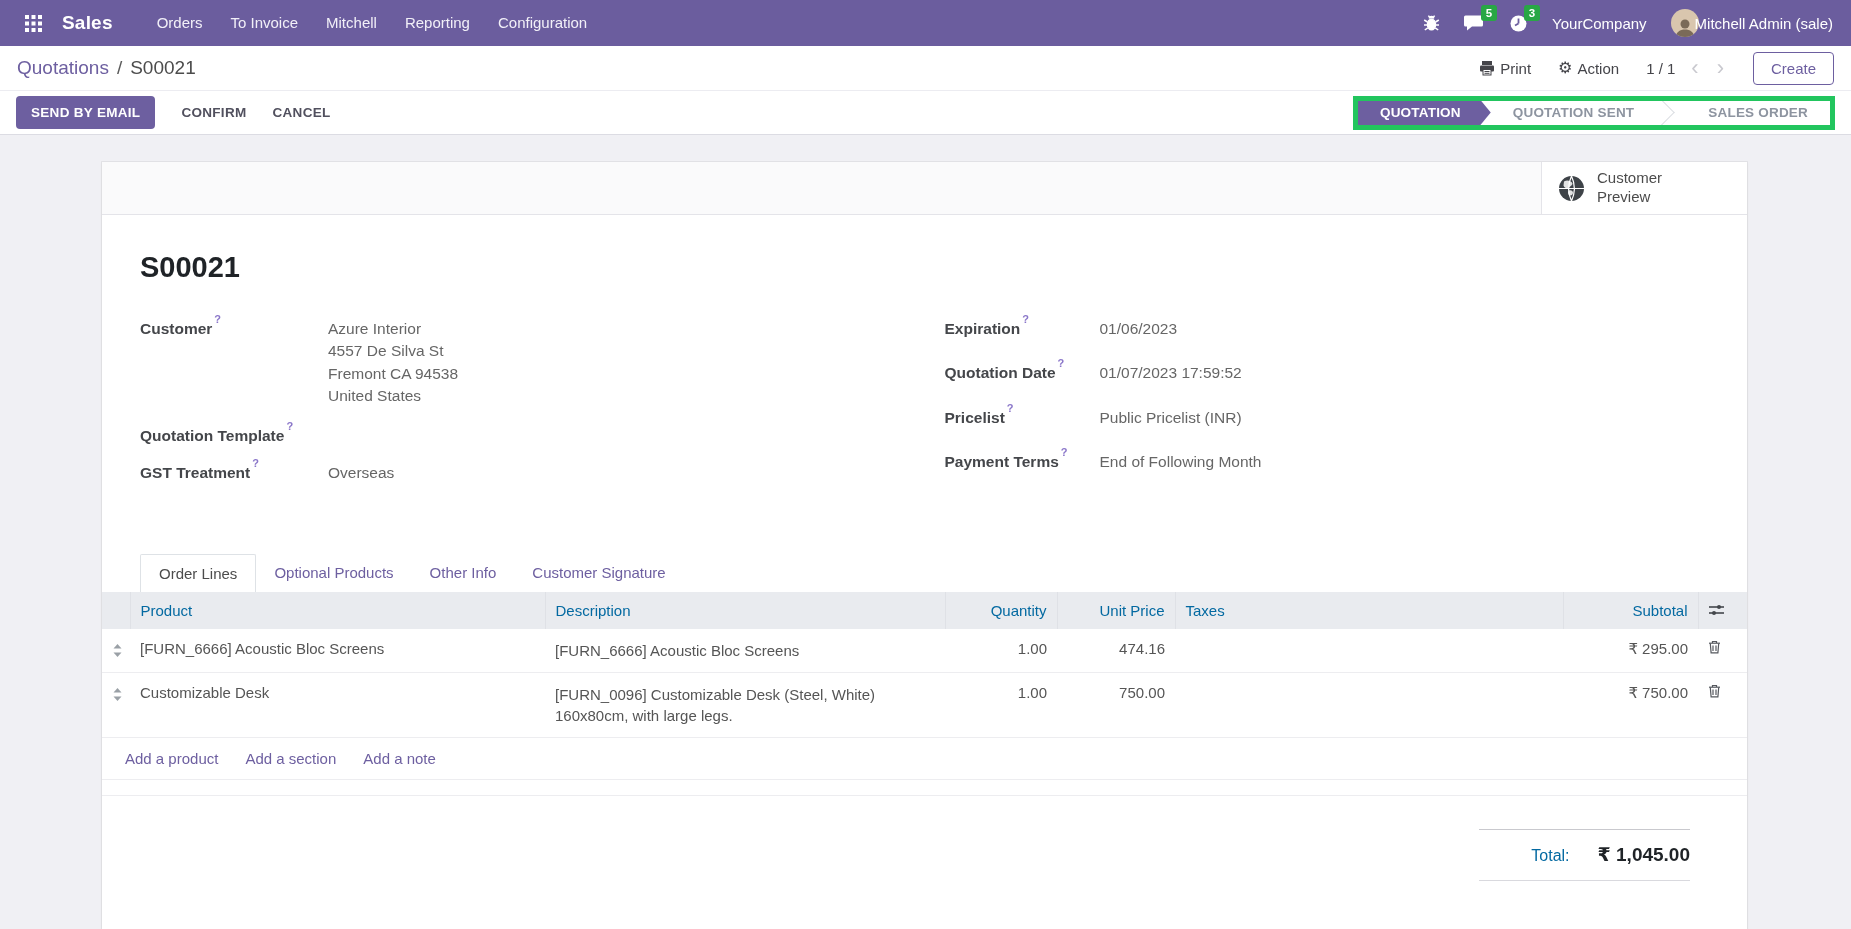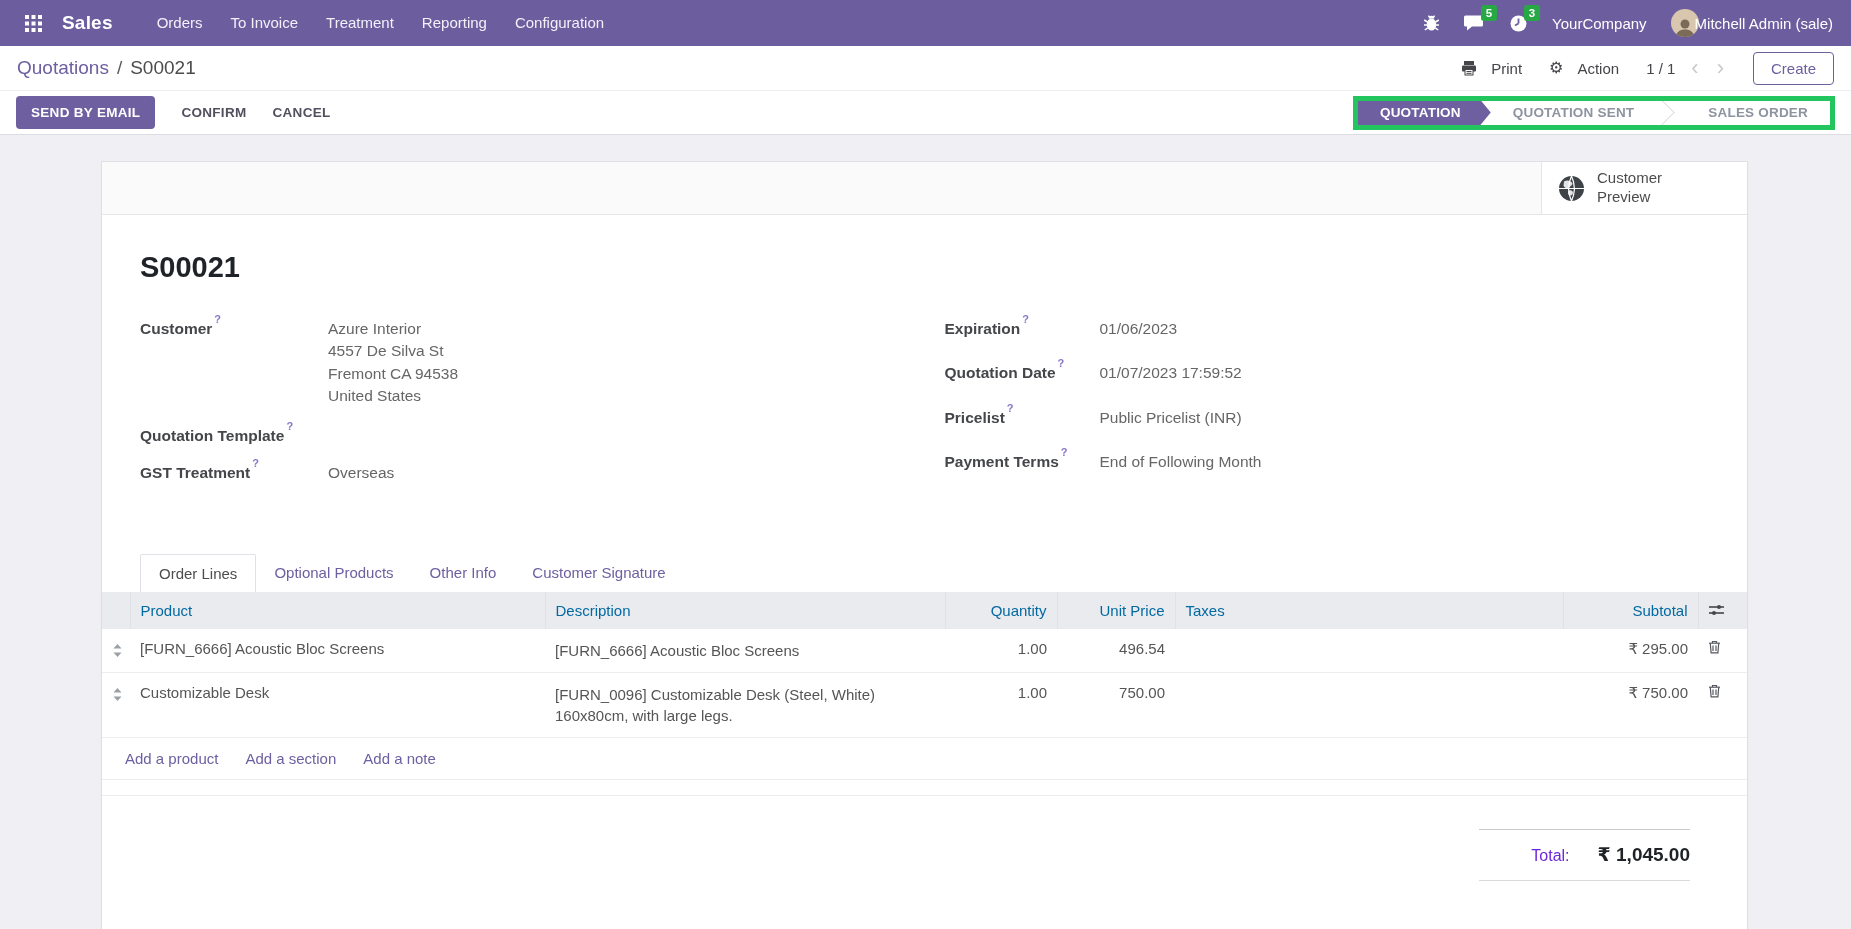--- a/index.html
+++ b/index.html
@@ -35,21 +35,21 @@
 
   
   .control-panel {
     height:44px; background:#fff; display:flex; align-items:center; padding:0 17px;
   }
   .breadcrumb { font-size:19px; display:flex; gap:8px; align-items:center; }
   .bc-parent { color:#6d5fa0; cursor:pointer; }
   .bc-sep { color:#5a5a5a; }
   .bc-current { color:#4c4c4c; }
   .cp-right { margin-left:auto; display:flex; align-items:center; gap:27px; }
-  .cp-btn { display:flex; align-items:center; gap:14px; font-size:15px; color:#45454a; cursor:pointer;text-align:right; }
+  .cp-btn { display:flex; align-items:center; gap:5px; font-size:15px; color:#45454a; cursor:pointer;text-align:right; }
   .pager { display:flex; align-items:center; gap:14px;text-align:center; }
   .pager-count { font-size:15px; color:#45454a; }
   .pager-arrow { font-size:22px; color:#c9c9cf; cursor:pointer; line-height:1; padding:0 2px; }
   .create-btn {
     border:1px solid #6d5fa0; color:#6d5fa0; background:#fff; font-size:15px;
     padding:7px 17px; border-radius:4px; cursor:pointer;
   }
 
   
   .statusbar {
@@ -128,21 +128,21 @@
   .add-links { display:flex; gap:27px; }
   .add-link { color:#6d5fa0; font-size:15px; cursor:pointer; }
   .filler-row { height:16px; border-bottom:1px solid #ededf0; }
 
   
   .total-zone { display:flex; justify-content:flex-end; padding-right:19px; margin-top:33px; }
   .total-box {
     width:211px; border-top:1px solid #c9c9ce; border-bottom:1px solid #d9d9de;
     padding:13px 0 14px; display:flex; justify-content:flex-end; align-items:baseline; gap:28px;
   }
-  .total-label { font-size:16px; color:#6d28d9; }
+  .total-label { font-size:16px; color:#0369a1; }
   .total-value { font-size:19px; font-weight:700; color:#1f2327; }
 
   .icon-dark { color:#3e4348; }
 </style>
 </head>
 <body>
 
 <nav class="navbar">
   <div class="apps-btn">
     <span>
@@ -155,21 +155,21 @@
           <rect x="13" y="6.5" width="4" height="4"></rect>
         <rect x="0" y="13" width="4" height="4"></rect>
           <rect x="6.5" y="13" width="4" height="4"></rect>
           <rect x="13" y="13" width="4" height="4"></rect>
       </svg>
     </span>
   </div>
   <div class="brand">Sales</div>
   <div class="nav-item">Orders</div>
   <div class="nav-item">To Invoice</div>
-  <div class="nav-item">Treatment</div>
+  <div class="nav-item">Mitchell</div>
   <div class="nav-item">Reporting</div>
   <div class="nav-item">Configuration</div>
 
   <div class="nav-right">
     <div class="nav-icon-wrap">
       <span>
         <svg width="17" height="18" viewBox="0 0 17 18" fill="none" stroke="#fff" stroke-width="1.5">
           <ellipse cx="8.5" cy="10.5" rx="4" ry="5.3" fill="#fff"></ellipse>
           <path d="M6.5 4.5a2 2 0 0 1 4 0" fill="#fff"></path>
           <line x1="4.5" y1="8" x2="1.2" y2="6"></line>
@@ -380,21 +380,21 @@
             <tr>
               <td class="handle-cell">
                 <svg width="11" height="13" viewBox="0 0 11 13" fill="#9aa0a6" style="display:inline-block">
                   <path d="M5.5 0l4 4.6h-8z"></path>
                     <path d="M5.5 13l-4-4.6h8z"></path>
                 </svg>
               </td>
               <td>[FURN_6666] Acoustic Bloc Screens</td>
               <td class="desc">[FURN_6666] Acoustic Bloc Screens</td>
               <td class="num">1.00</td>
-              <td class="num">496.54</td>
+              <td class="num">474.16</td>
               <td></td>
               <td class="num">₹ 295.00</td>
               <td class="trash-cell">
                 <span>
                   <svg width="13" height="14" viewBox="0 0 13 14" fill="none" stroke="#55585e" stroke-width="1.2" style="display:inline-block">
                     <path d="M1 3.2h11"></path>
                       <path d="M4.5 3V1.5h4V3"></path>
                     <path d="M2.3 3.5l.8 9.3h6.8l.8-9.3"></path>
                     <line x1="5" y1="5.5" x2="5" y2="11"></line>
                       <line x1="8" y1="5.5" x2="8" y2="11"></line>

